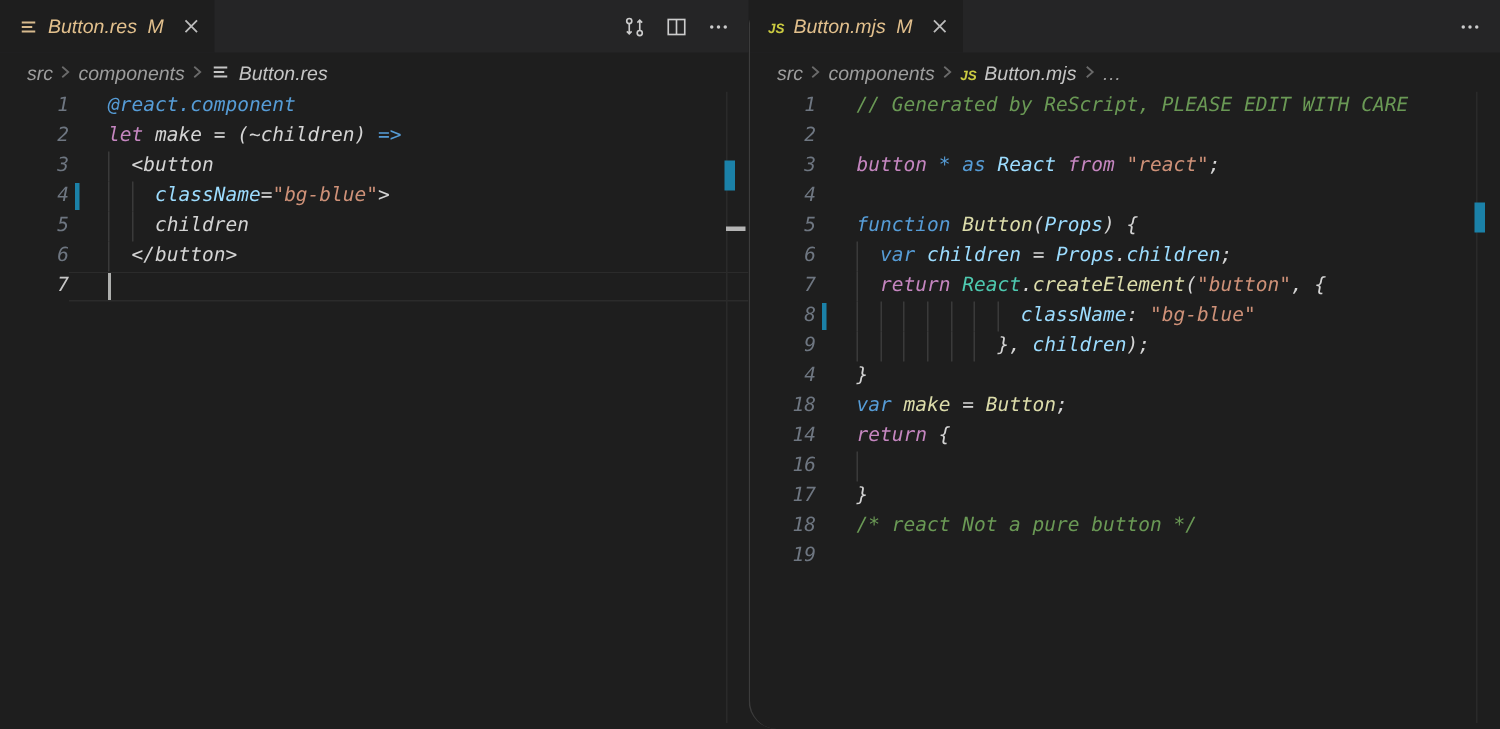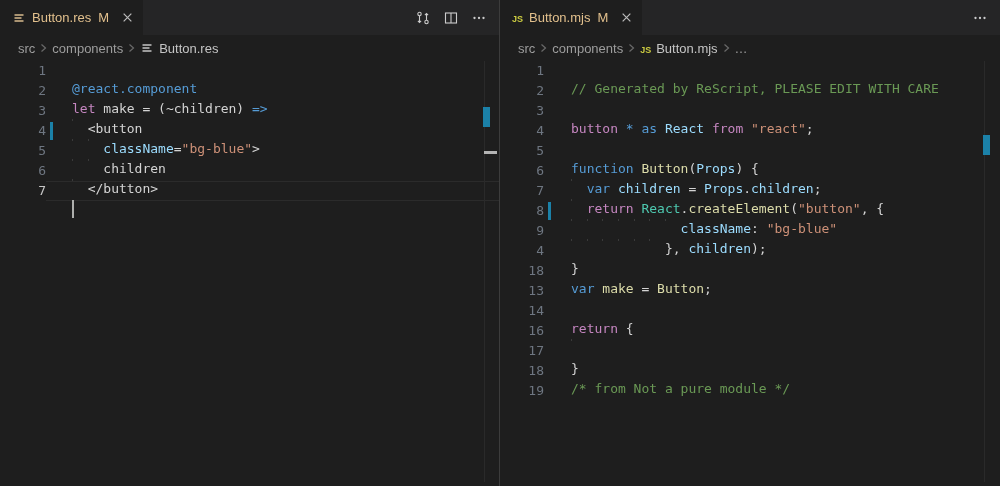--- a/index.html
+++ b/index.html
@@ -1,24 +1,24 @@
 <!DOCTYPE html>
 <html style="--gutter-mod: #1b81a8; --c-kw1: #c586c0; --c-kw2: #569cd6; --c-var: #9cdcfe; --c-fn: #dcdcaa; --c-cls: #4ec9b0; --c-str: #ce9178; --c-com: #6a9955; --c-pln: #d4d4d4;"><head>
 <meta charset="utf-8">
 <style>
   * { box-sizing: border-box; }
   html,body { margin:0; padding:0; background:#111; }
   #workbench {
     width:1000px; height:486px; overflow:hidden; display:flex;
-    background:#1e1e1e; font-family:"Liberation Sans", sans-serif;
+    background:#1e1e1e; font-family:"Liberation Sans", sans-serif;font-style:italic;
     -webkit-font-smoothing:antialiased;
   }
   .pane { position:relative; display:flex; flex-direction:column; }
   .pane-left  { width:499px; }
-  .pane-right { width:501px; border-left:1px solid #3c3c3c; }
+  .pane-right { width:501px; border-left:1px solid #3c3c3c;border-radius:19px; }
 
   
   .tabstrip { height:35px; background:#252526; display:flex; position:relative; flex-shrink:0; }
   .tab { display:flex; align-items:center; gap:6px; padding:0 10px 0 12px;
          background:#1e1e1e; font-size:13px; color:#e2c08d; cursor:pointer; }
   .tab .badge { margin-left:1px; }
   .tab .close { margin-left:7px; display:flex; align-items:center; opacity:.9; }
   .actions { position:absolute; right:8px; top:0; height:35px; display:flex; align-items:center; gap:4px; }
   .action { width:24px; height:24px; display:flex; align-items:center; justify-content:center; border-radius:4px; cursor:pointer; }
 
@@ -36,21 +36,21 @@
   .line { display:flex; height:20px; cursor:text; }
   .ln { text-align:right; color:#6e7681; flex-shrink:0; }
   .pane-left  .ln { width:46px; }
   .pane-right .ln { width:44px; }
   .line.active .ln { color:#c6c6c6; }
   .rest { flex:1; display:flex; position:relative; }
   .line.active .rest { box-shadow: inset 0 1px 0 #2b2b2b, inset 0 -1px 0 #2b2b2b; }
   .mk { width:12px; flex-shrink:0; position:relative; }
   .mk.mod::before { content:""; position:absolute; left:4px; top:1px; width:3px; height:18px;
                     background:var(--gutter-mod,#1b81a8); }
-  .code { position:relative; white-space:pre; color:#d4d4d4; flex:1;margin-top:18px; }
+  .code { position:relative; white-space:pre; color:#d4d4d4; flex:1; }
   .pane-left  .code { padding-left:14px; }
   .pane-right .code { padding-left:15px; }
   .guide { position:absolute; top:0; bottom:0; width:1px; background:#3a3a3a; }
   .cursor { position:absolute; top:1px; width:2px; height:18px; background:#aeafad; }
 
   
   .kw1{color:var(--c-kw1,#c586c0);} .kw2{color:var(--c-kw2,#569cd6);}
   .var{color:var(--c-var,#9cdcfe);} .fn{color:var(--c-fn,#dcdcaa);}
   .cls{color:var(--c-cls,#4ec9b0);} .str{color:var(--c-str,#ce9178);}
   .com{color:var(--c-com,#6a9955);} .pln{color:var(--c-pln,#d4d4d4);}
@@ -315,27 +315,20 @@
           </div>
         </div>
         <div class="line">
           <div class="ln">18</div>
           <div class="rest">
             <div class="mk"></div>
             <div class="code"><span class="kw2">var</span><span class="pln"> </span><span class="fn">make</span><span class="pln"> = </span><span class="fn">Button</span><span class="pln">;</span></div>
           </div>
         </div>
         <div class="line">
-          <div class="ln">13</div>
-          <div class="rest">
-            <div class="mk"></div>
-            <div class="code"></div>
-          </div>
-        </div>
-        <div class="line">
           <div class="ln">14</div>
           <div class="rest">
             <div class="mk"></div>
             <div class="code"><span class="kw1">return</span><span class="pln"> {</span></div>
           </div>
         </div>
         <div class="line">
           <div class="ln">16</div>
           <div class="rest">
             <div class="mk"></div>
@@ -346,21 +339,21 @@
           <div class="ln">17</div>
           <div class="rest">
             <div class="mk"></div>
             <div class="code"><span class="pln">}</span></div>
           </div>
         </div>
         <div class="line">
           <div class="ln">18</div>
           <div class="rest">
             <div class="mk"></div>
-            <div class="code"><span class="com">/* from Not a pure module */</span></div>
+            <div class="code"><span class="com">/* react Not a pure button */</span></div>
           </div>
         </div>
         <div class="line">
           <div class="ln">19</div>
           <div class="rest">
             <div class="mk"></div>
             <div class="code"></div>
           </div>
         </div>
         <div class="redge" style="right: 15px;"></div>

